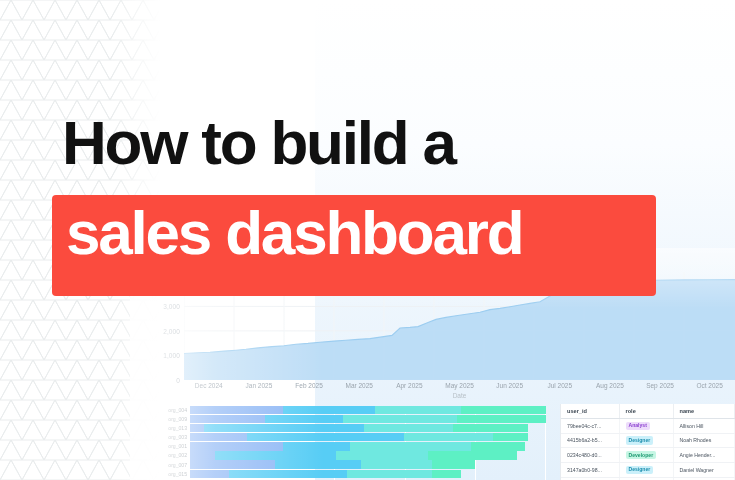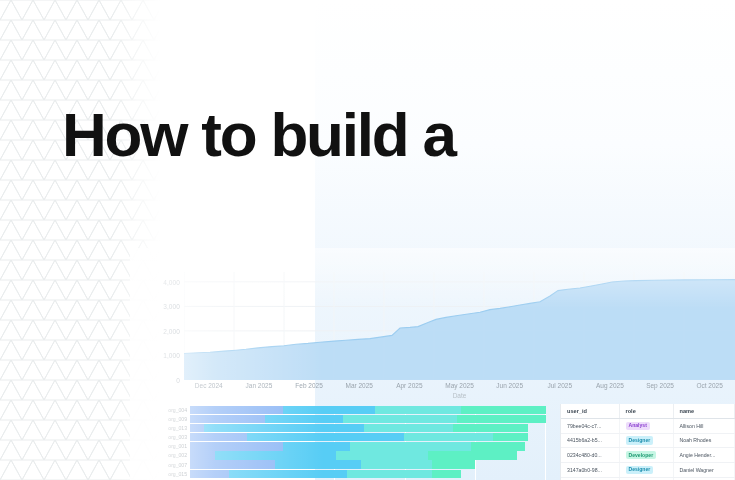--- a/index.html
+++ b/index.html
@@ -229,21 +229,21 @@
     pointer-events: none;
     background:
       linear-gradient(90deg, rgba(255,255,255,.92) 0%, rgba(255,255,255,.35) 14%, rgba(255,255,255,0) 32%),
       linear-gradient(180deg, rgba(255,255,255,.55) 0%, rgba(255,255,255,0) 26%);
   }
 
   
   #headline {
     position: absolute;
     left: 0;
-    top: 8px;
+    top: 16px;
     width: 616px;
     height: 300px;
     pointer-events: none;
     padding-left: 12px;
   }
   #title-line-1 {
     position: absolute;
     left: 62px;
     top: 96px;
     font-size: 62px;
@@ -506,15 +506,18 @@
         </table>
       </div>
 
     </div>
   </div>
 
   <div id="dash-veil"></div>
 
   <div id="headline">
     <div id="title-line-1">How to build a</div>
+    <div id="title-highlight">
+      <div id="title-line-2">sales dashboard</div>
+    </div>
   </div>
 
 </div>
 
 </body></html>

